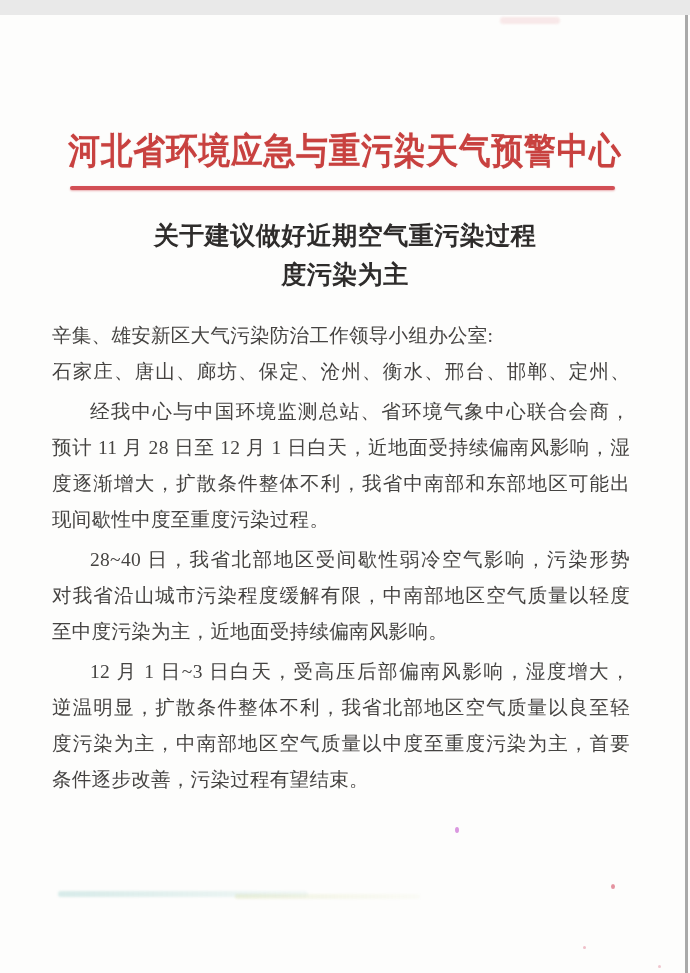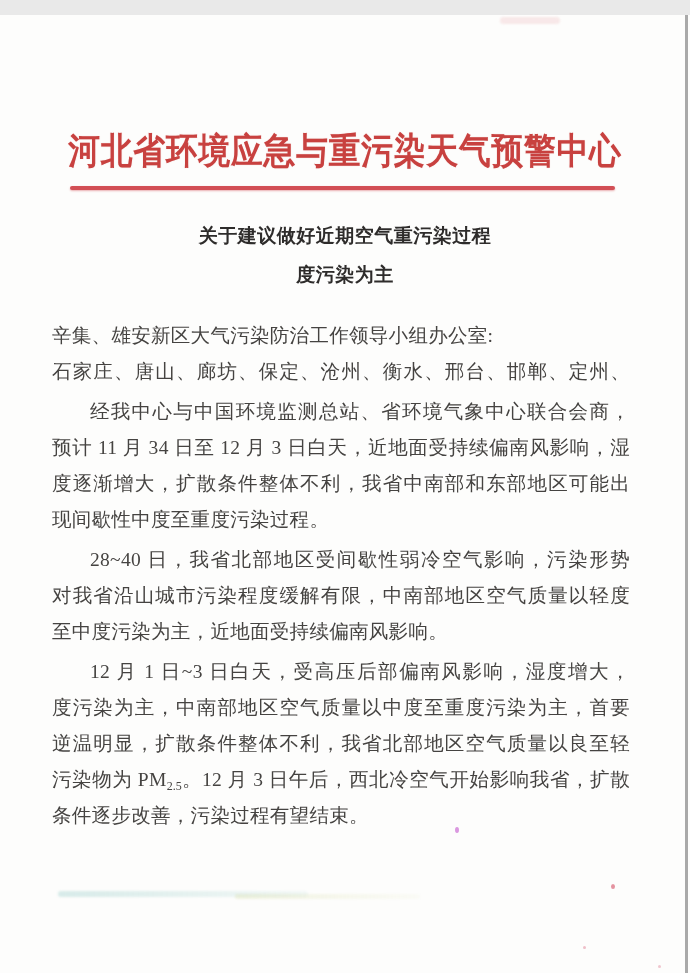--- a/index.html
+++ b/index.html
@@ -37,21 +37,21 @@
     background: var(--rule-red, #d24f55);
     box-shadow: 0 1px 2px rgba(210, 79, 85, 0.45);
   }
   .doc-title {
     position: absolute;
     top: 201px;
     left: 0;
     width: 690px;
     margin: 0;
     text-align: center;
-    font-size: 19px;
+    font-size: 25px;
     font-weight: bold;
     line-height: 39px;
     letter-spacing: 0.5px;
     color: var(--title-color, #2e2c2b);
   }
   .doc-title .t-line { display: block; }
   
   .body-text {
     position: absolute;
     top: 303px;
@@ -146,36 +146,35 @@
 
   <div class="body-text">
 
     <div class="para">
       <div class="line no-just">辛集、雄安新区大气污染防治工作领导小组办公室:</div>
       <div class="line">石家庄、唐山、廊坊、保定、沧州、衡水、邢台、邯郸、定州、</div>
     </div>
 
     <div class="para">
       <div class="line indent">经我中心与中国环境监测总站、省环境气象中心联合会商，</div>
-      <div class="line">预计 11 月 34 日至 12 月 3 日白天，近地面受持续偏南风影响，湿</div>
+      <div class="line">预计 11 月 28 日至 12 月 1 日白天，近地面受持续偏南风影响，湿</div>
       <div class="line">度逐渐增大，扩散条件整体不利，我省中南部和东部地区可能出</div>
       <div class="line no-just">现间歇性中度至重度污染过程。</div>
     </div>
 
     <div class="para">
       <div class="line indent">28~40 日，我省北部地区受间歇性弱冷空气影响，污染形势</div>
       <div class="line">对我省沿山城市污染程度缓解有限，中南部地区空气质量以轻度</div>
       <div class="line no-just">至中度污染为主，近地面受持续偏南风影响。</div>
     </div>
 
     <div class="para">
       <div class="line indent">12 月 1 日~3 日白天，受高压后部偏南风影响，湿度增大，</div>
+      <div class="line">逆温明显，扩散条件整体不利，我省北部地区空气质量以良至轻</div>
       <div class="line">度污染为主，中南部地区空气质量以中度至重度污染为主，首要</div>
-      <div class="line">逆温明显，扩散条件整体不利，我省北部地区空气质量以良至轻</div>
-      <div class="line"><span>污染物为 PM</span><sub class="pm">2.5</sub><span>。12 月 3 日午后，西北冷空气开始影响我省，扩散</span></div>
       <div class="line no-just">条件逐步改善，污染过程有望结束。</div>
     </div>
 
   </div>
 
   <div class="smudge-top"></div>
   <div class="smudge-a"></div>
   <div class="smudge-b"></div>
   <div class="speck speck-1"></div>
   <div class="speck speck-2"></div>

